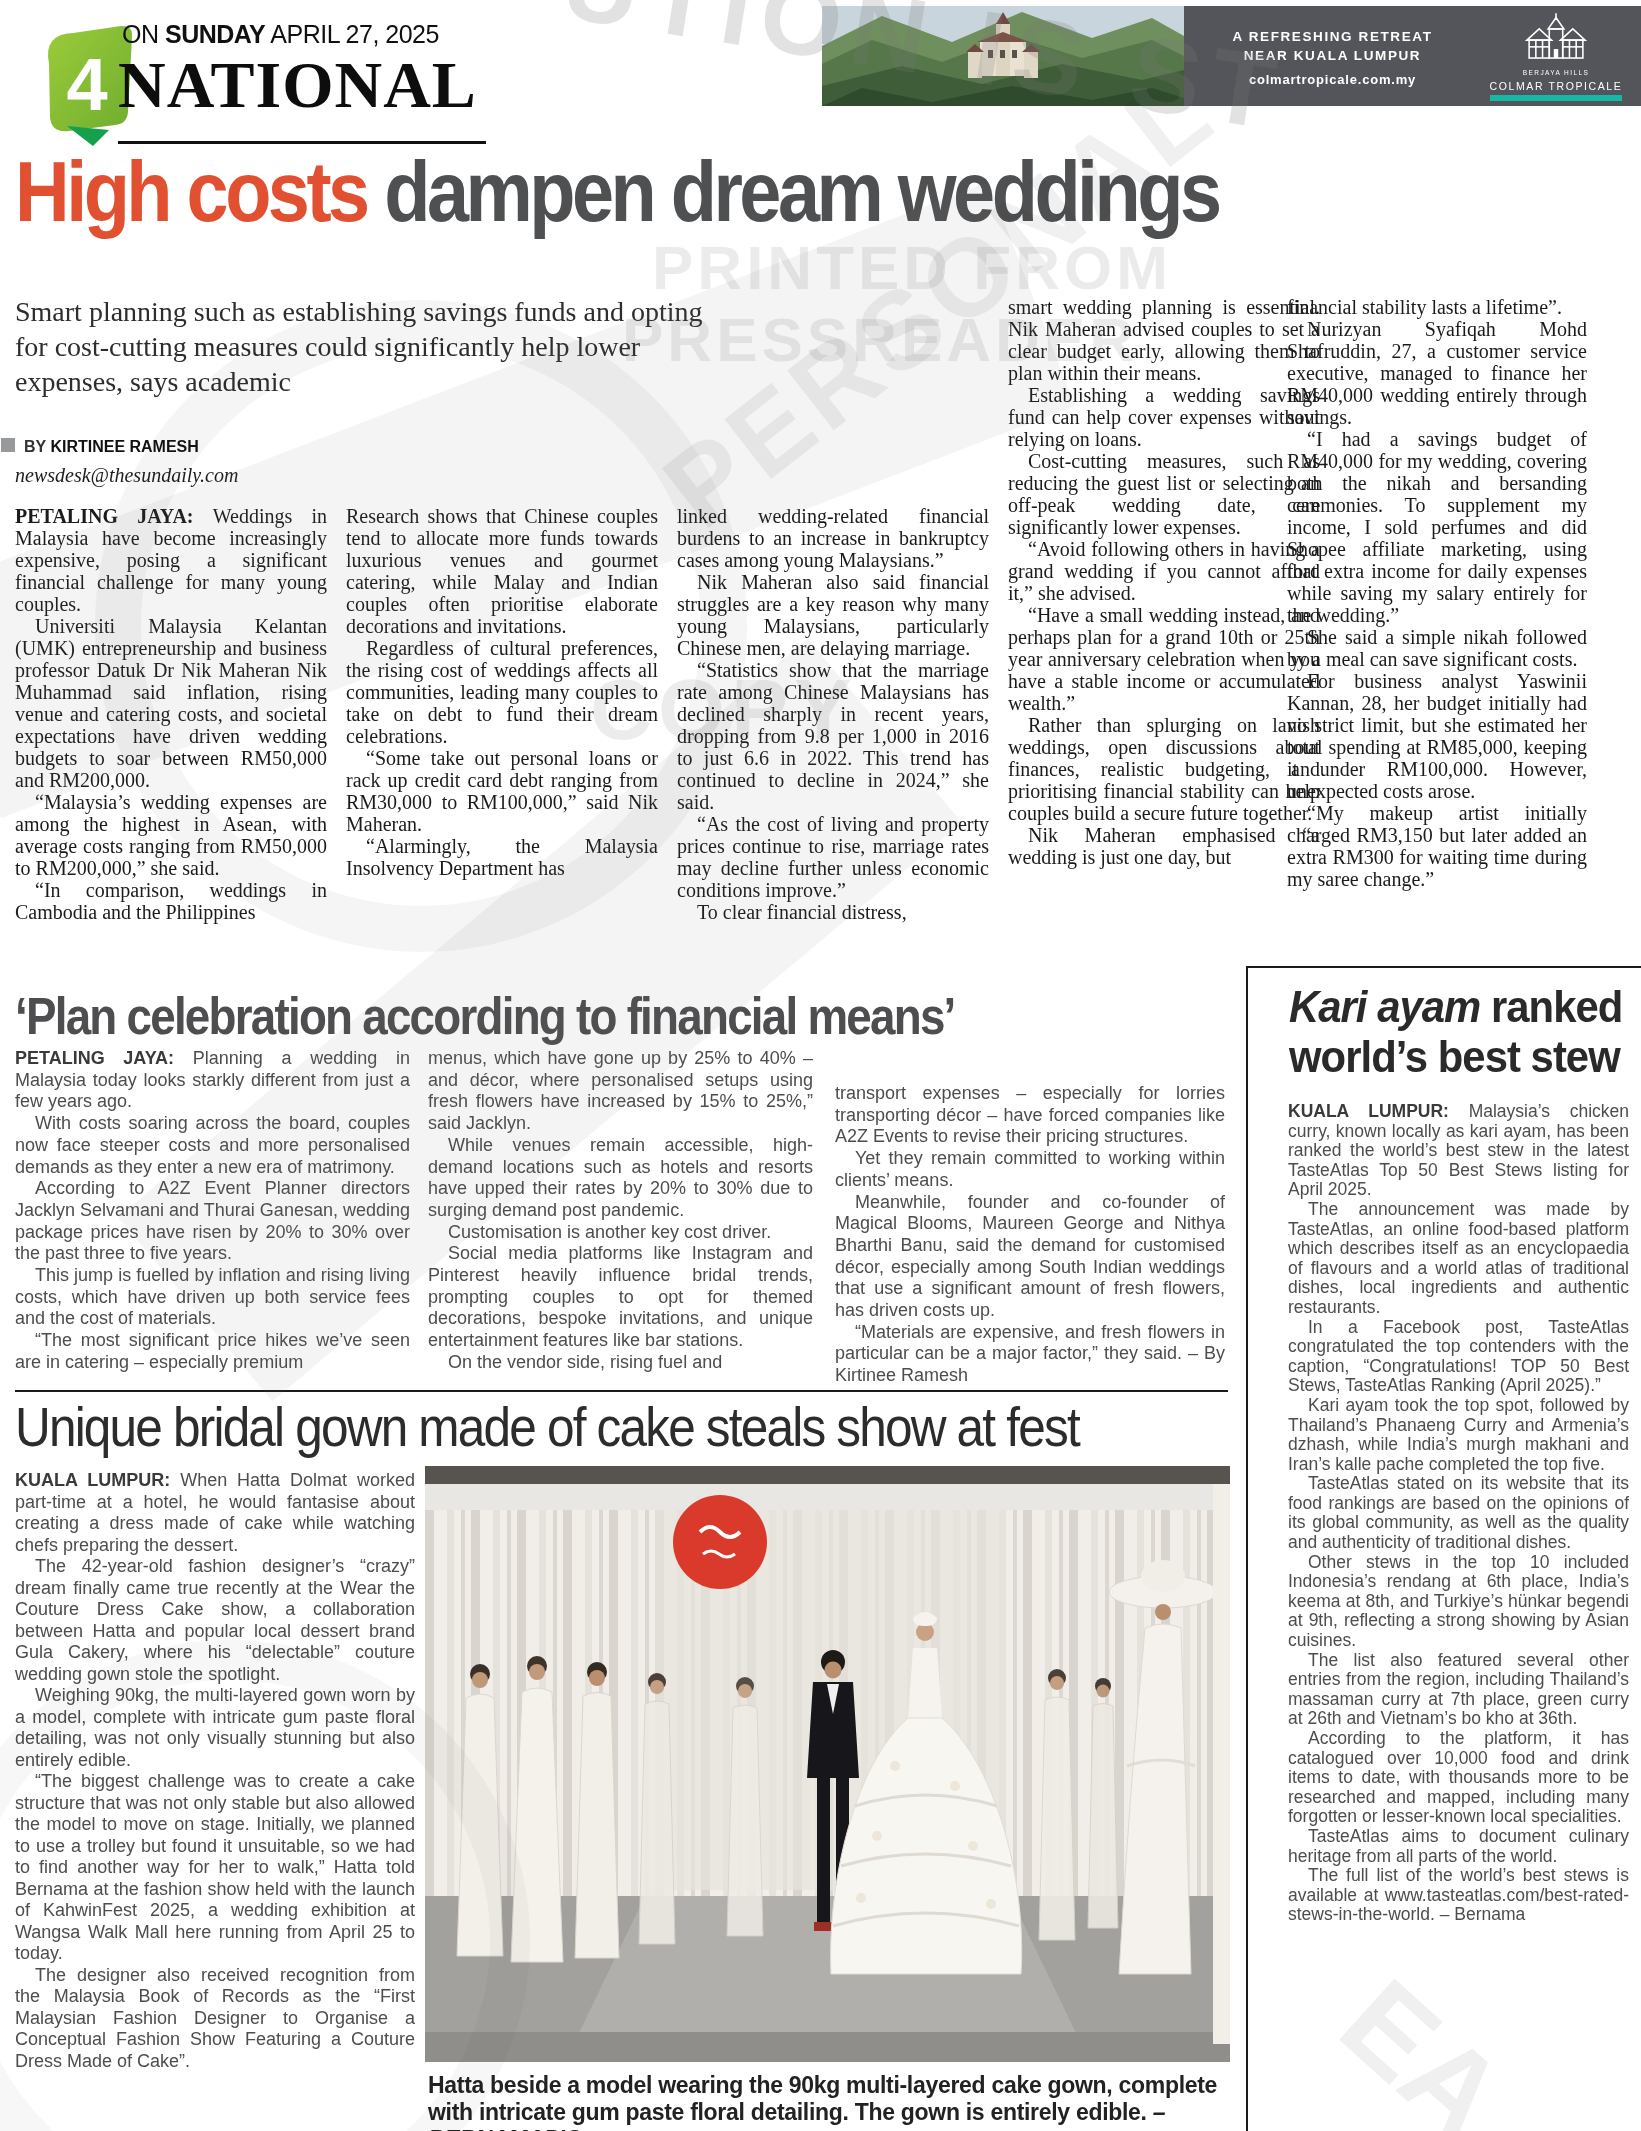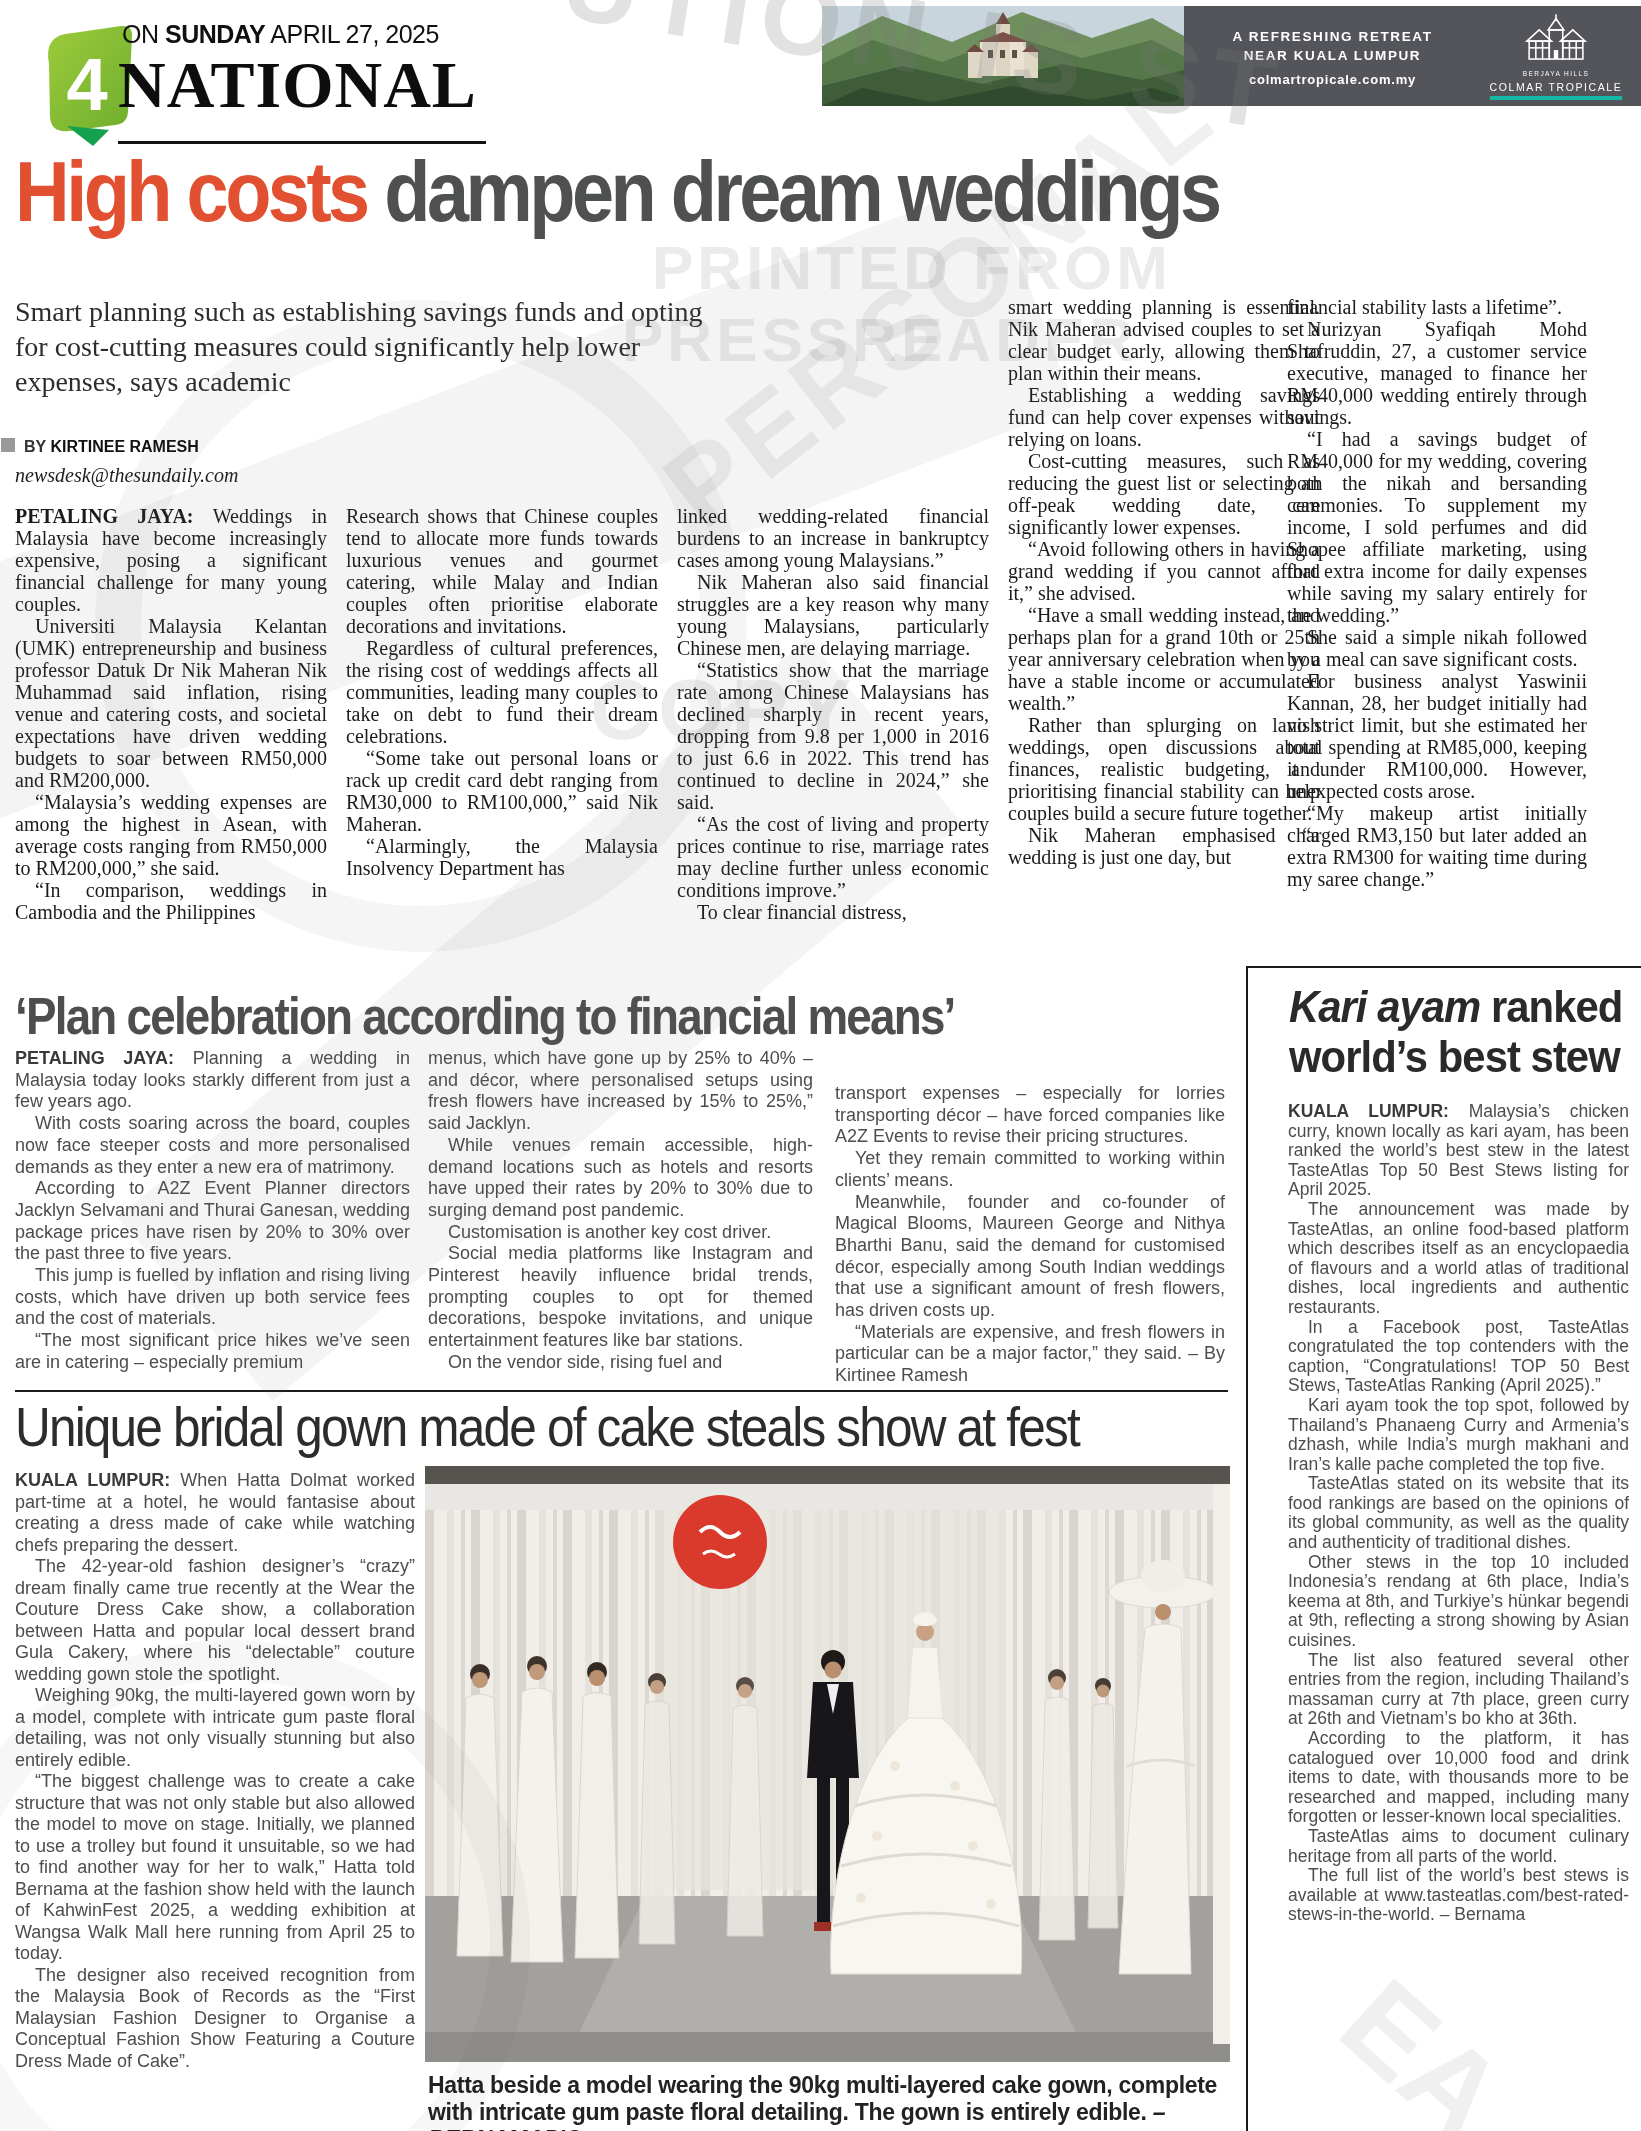--- a/index.html
+++ b/index.html
@@ -25,21 +25,21 @@
   .ad { left:822px; top:6px; width:819px; height:100px; display:flex; z-index:2; }
   .ad-photo { width:362px; height:100px; flex:0 0 auto; }
   .ad-photo svg { display:block; width:100%; height:100%; }
   .ad-panel { flex:1; background:#54555a; color:#fff; display:flex; align-items:center; }
   .ad-text { flex:1; text-align:center; }
   .ad-line { font-weight:bold; font-size:13.5px; letter-spacing:1.6px; line-height:1; margin:5px 0; }
   .ad-url  { font-weight:bold; font-size:13px; letter-spacing:0.8px; margin-top:10px; }
   .ad-logo { width:150px; text-align:center; padding-right:10px; }
   .ad-logo svg { display:block; margin:0 auto; }
   .ad-brand-small { font-size:6.5px; letter-spacing:1.4px; margin-top:2px; }
-  .ad-brand { font-size:10.5px; letter-spacing:1.6px; border-bottom:4px solid #14b8a6; padding-bottom:3px; display:inline-block; margin-top:1px; }
+  .ad-brand { font-size:10.5px; letter-spacing:1.6px; border-bottom:6px solid #14b8a6; padding-bottom:3px; display:inline-block; margin-top:1px; }
 
   
   .lead-headline {
     left:15px; top:148px; font-size:86px; font-weight:bold; line-height:1;
     letter-spacing:-4px; white-space:nowrap; transform:scaleX(.88);
     transform-origin:left top; z-index:1;
   }
   .hl-accent { color:#e25032; }
   .hl-rest   { color:#4f5052; }
   .standfirst {

